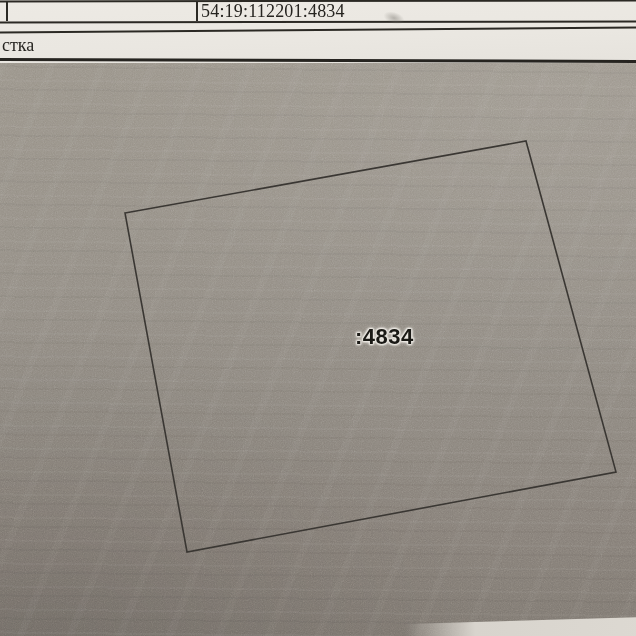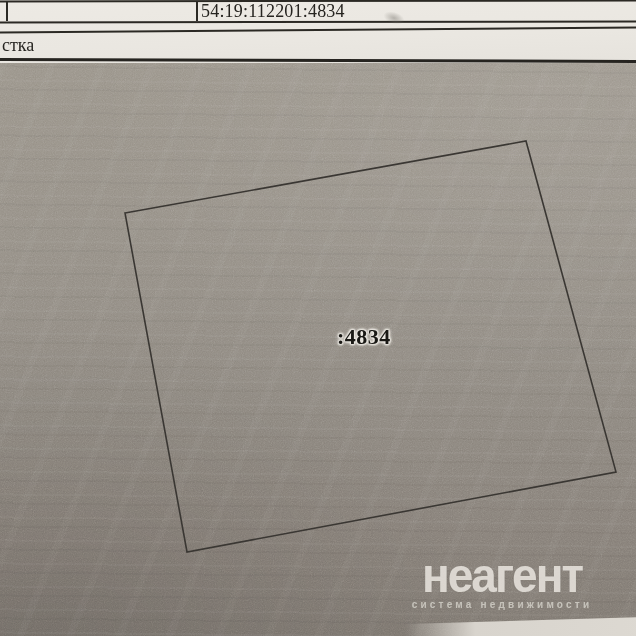--- a/index.html
+++ b/index.html
@@ -58,22 +58,22 @@
       repeating-linear-gradient(112deg,
         rgba(255,255,255,0.022) 0 7px, rgba(255,255,255,0) 7px 46px);
   }
   .grain { position: absolute; top: 63px; left: 0; width: 636px; height: 573px;
     opacity: 0.5; mix-blend-mode: overlay; }
 
   
   .plan-svg { position: absolute; top: 0; left: 0; width: 636px; height: 636px; z-index: 3; }
 
   .parcel-label {
-    position: absolute; left: 337px; top: 324px; z-index: 4;
-    font-family: Liberation Serif, serif; font-weight: 700;
+    position: absolute; left: 355px; top: 324px; z-index: 4;
+    font-family: Liberation Sans, sans-serif; font-weight: 700;
     font-size: 22px; letter-spacing: 0.5px; color: #1a1915;
     text-shadow:
       0 0 2px #ece9e3, 1px 1px 2px #ece9e3, -1px -1px 2px #ece9e3,
       1px -1px 2px #ece9e3, -1px 1px 2px #ece9e3, 0 0 4px #ece9e3;
   }
 
   
   .watermark {
     position: absolute; left: 399px; top: 558px; width: 206px;
     text-align: center; z-index: 6;
@@ -123,20 +123,16 @@
     <div class="hline l2"></div>
     <div class="hline l3"></div>
     <div class="hline l4"></div>
     <div class="vline v-left"></div>
     <div class="vline v-div"></div>
     <div class="cad-num">54:19:112201:4834</div>
     <div class="partial-word">стка</div>
     <div class="smudge"></div>
   </div>
 
-  <div class="watermark">
-    <span class="wm-brand">неагент</span>
-    <span class="wm-tagline">система недвижимости</span>
-  </div>
 
   <div class="paper-strip"></div>
 
 </div>
 
 </body></html>

